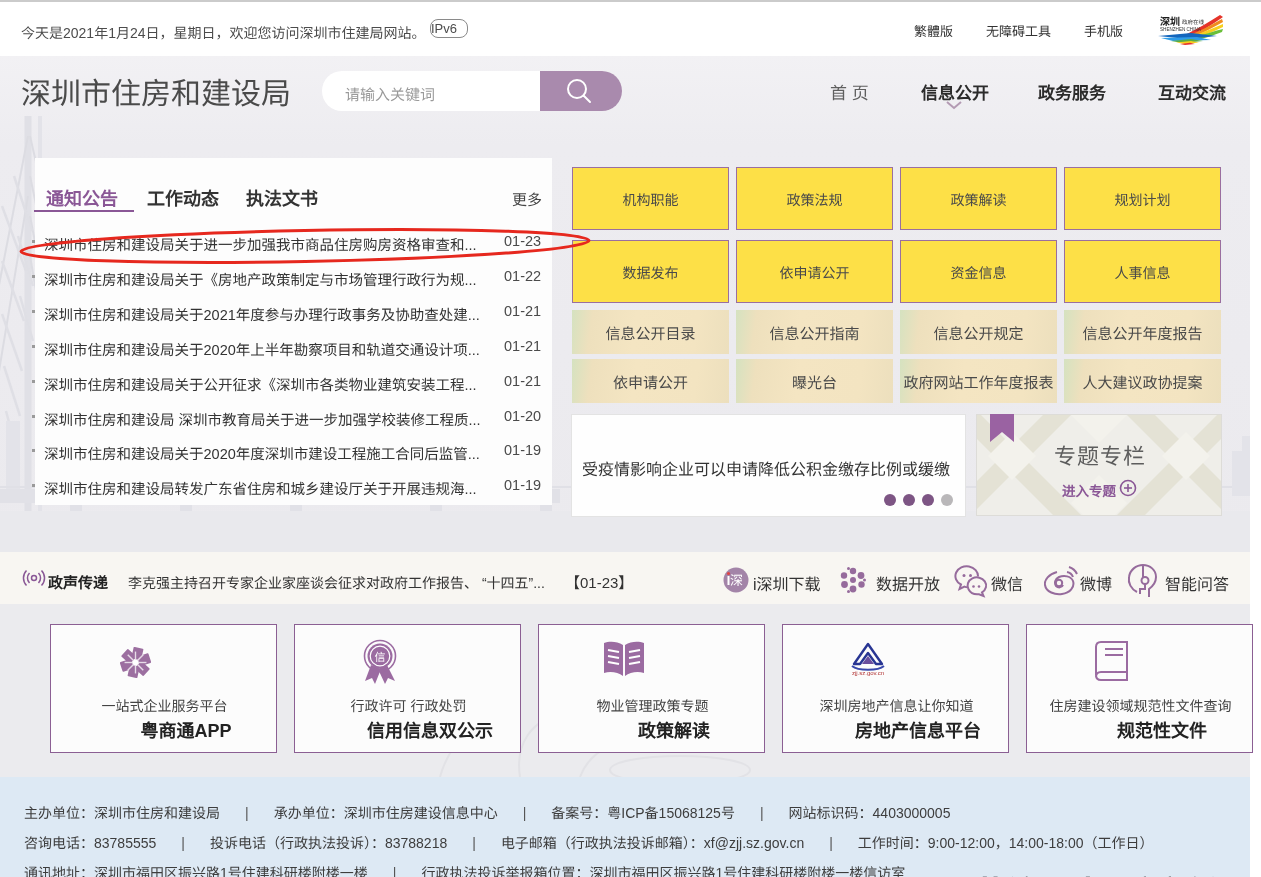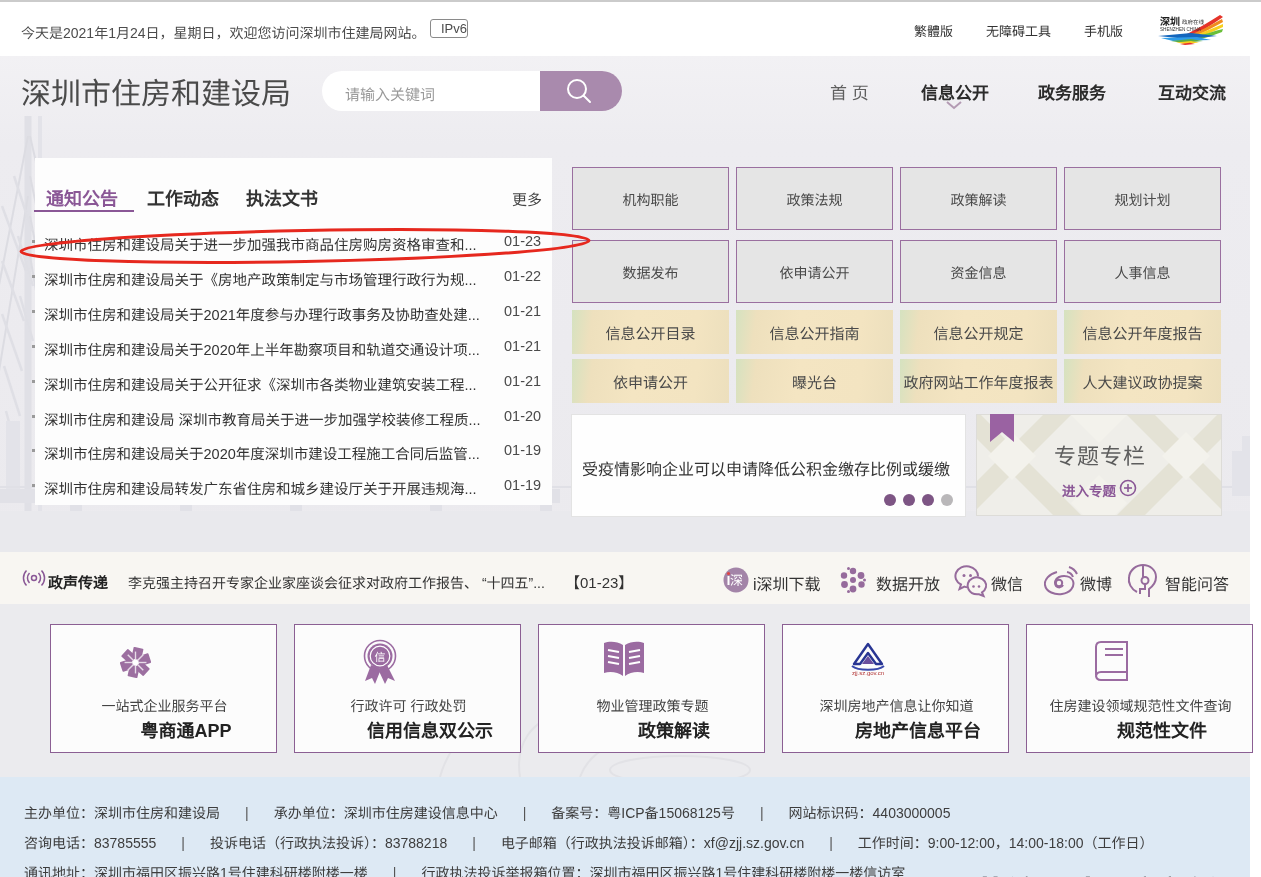--- a/index.html
+++ b/index.html
@@ -5,21 +5,21 @@
 <style>
   * { margin:0; padding:0; box-sizing:border-box; }
   html,body { width:1261px; height:877px; background:#fff; font-family:"Liberation Sans",sans-serif; overflow:hidden; }
   #page { position:relative; width:1261px; height:877px; background:#fff; overflow:hidden; }
   .abs { position:absolute; }
   .nw { white-space:nowrap; }
 
   
   #topbar { left:0; top:0; width:1261px; height:56px; background:#fff; border-top:2px solid #cbcbcb; }
   #today { left:21px; top:22px; font-size:14px; color:#4c4c4c; }
-  #ipv6 { left:430px; top:19px; width:38px; height:19px; border:1px solid #8a8a8a; border-radius:3px; font-size:13px; color:#4c4c4c; text-align:right; line-height:17px; }
+  #ipv6 { left:430px; top:19px; width:38px; height:19px; border:1px solid #8a8a8a; border-radius:8px; font-size:13px; color:#4c4c4c; text-align:left; line-height:17px; }
   .toplink { top:21px; font-size:13px; color:#333; }
 
   
   #main { left:0; top:56px; width:1250px; height:496px; background:linear-gradient(180deg,#f2f1f4 0%,#edecf0 18%,#ebeaee 100%); }
   #sitetitle { left:21px; top:69px; font-size:30px; color:#4a4a4a; letter-spacing:0; }
   #searchbox { left:322px; top:71px; width:300px; height:40px; background:#fff; border-radius:20px; }
   #searchbtn { left:540px; top:71px; width:82px; height:40px; background:#a98aad; border-radius:0 20px 20px 0; }
   #searchph { left:345px; top:83px; font-size:15px; color:#9a9a9a; }
   .nav { top:79px; font-size:17px; color:#2b2b2b; font-weight:bold; }
 
@@ -27,21 +27,21 @@
   #newscard { left:35px; top:158px; width:517px; height:347px; background:#fdfdfd; }
   .tab { top:184px; font-size:18px; font-weight:bold; color:#333; }
   #tab1 { left:46px; color:#8a5796; }
   #tabline { left:34px; top:210px; width:100px; height:2px; background:#8a5796; }
   #more { left:512px; top:188px; font-size:15px; color:#444; }
   .nitem { left:44px; width:465px; font-size:14.5px; color:#333; overflow:hidden; }
   .ndate { left:504px; width:45px; font-size:14.5px; color:#4a4a4a; }
   .bullet { left:32px; width:3px; height:3px; background:#9a9a9a; }
 
   
-  .obox { width:157px; height:63px; background:#e5e5e5; border:1px solid #9a6f9f; color:#4a4a4a; font-size:14px; display:flex; align-items:center; justify-content:center; }
+  .obox { width:157px; height:63px; background:#fde047; border:1px solid #9a6f9f; color:#4a4a4a; font-size:14px; display:flex; align-items:center; justify-content:center; }
   .fbox { width:157px; height:44px; color:#4a4a4a; font-size:15px; text-align:center; display:flex; align-items:center; justify-content:center;
           background:linear-gradient(98deg,#d5e2c0 0%,#eee0bd 13%,#f4e5c2 40%,#f3e4c1 78%,#ecdfbd 100%); }
 
   
   #carousel { left:571px; top:414px; width:395px; height:103px; background:#fefefe; border:1px solid #e3e3e3; }
   #cartext { left:582px; top:456px; font-size:16px; color:#333; }
   .dot { top:494px; width:12px; height:12px; border-radius:50%; background:#7d5584; }
   #zhuanti { left:976px; top:414px; width:246px; height:102px; background:#efeee9; border:1px solid #dddcd8; overflow:hidden; }
   #ztname { left:1054px; top:438px; font-size:22px; color:#5d5d5d; letter-spacing:1px;}
   #ztenter { left:1062px; top:480px; font-size:13.5px; color:#8a5796; font-weight:bold; }

